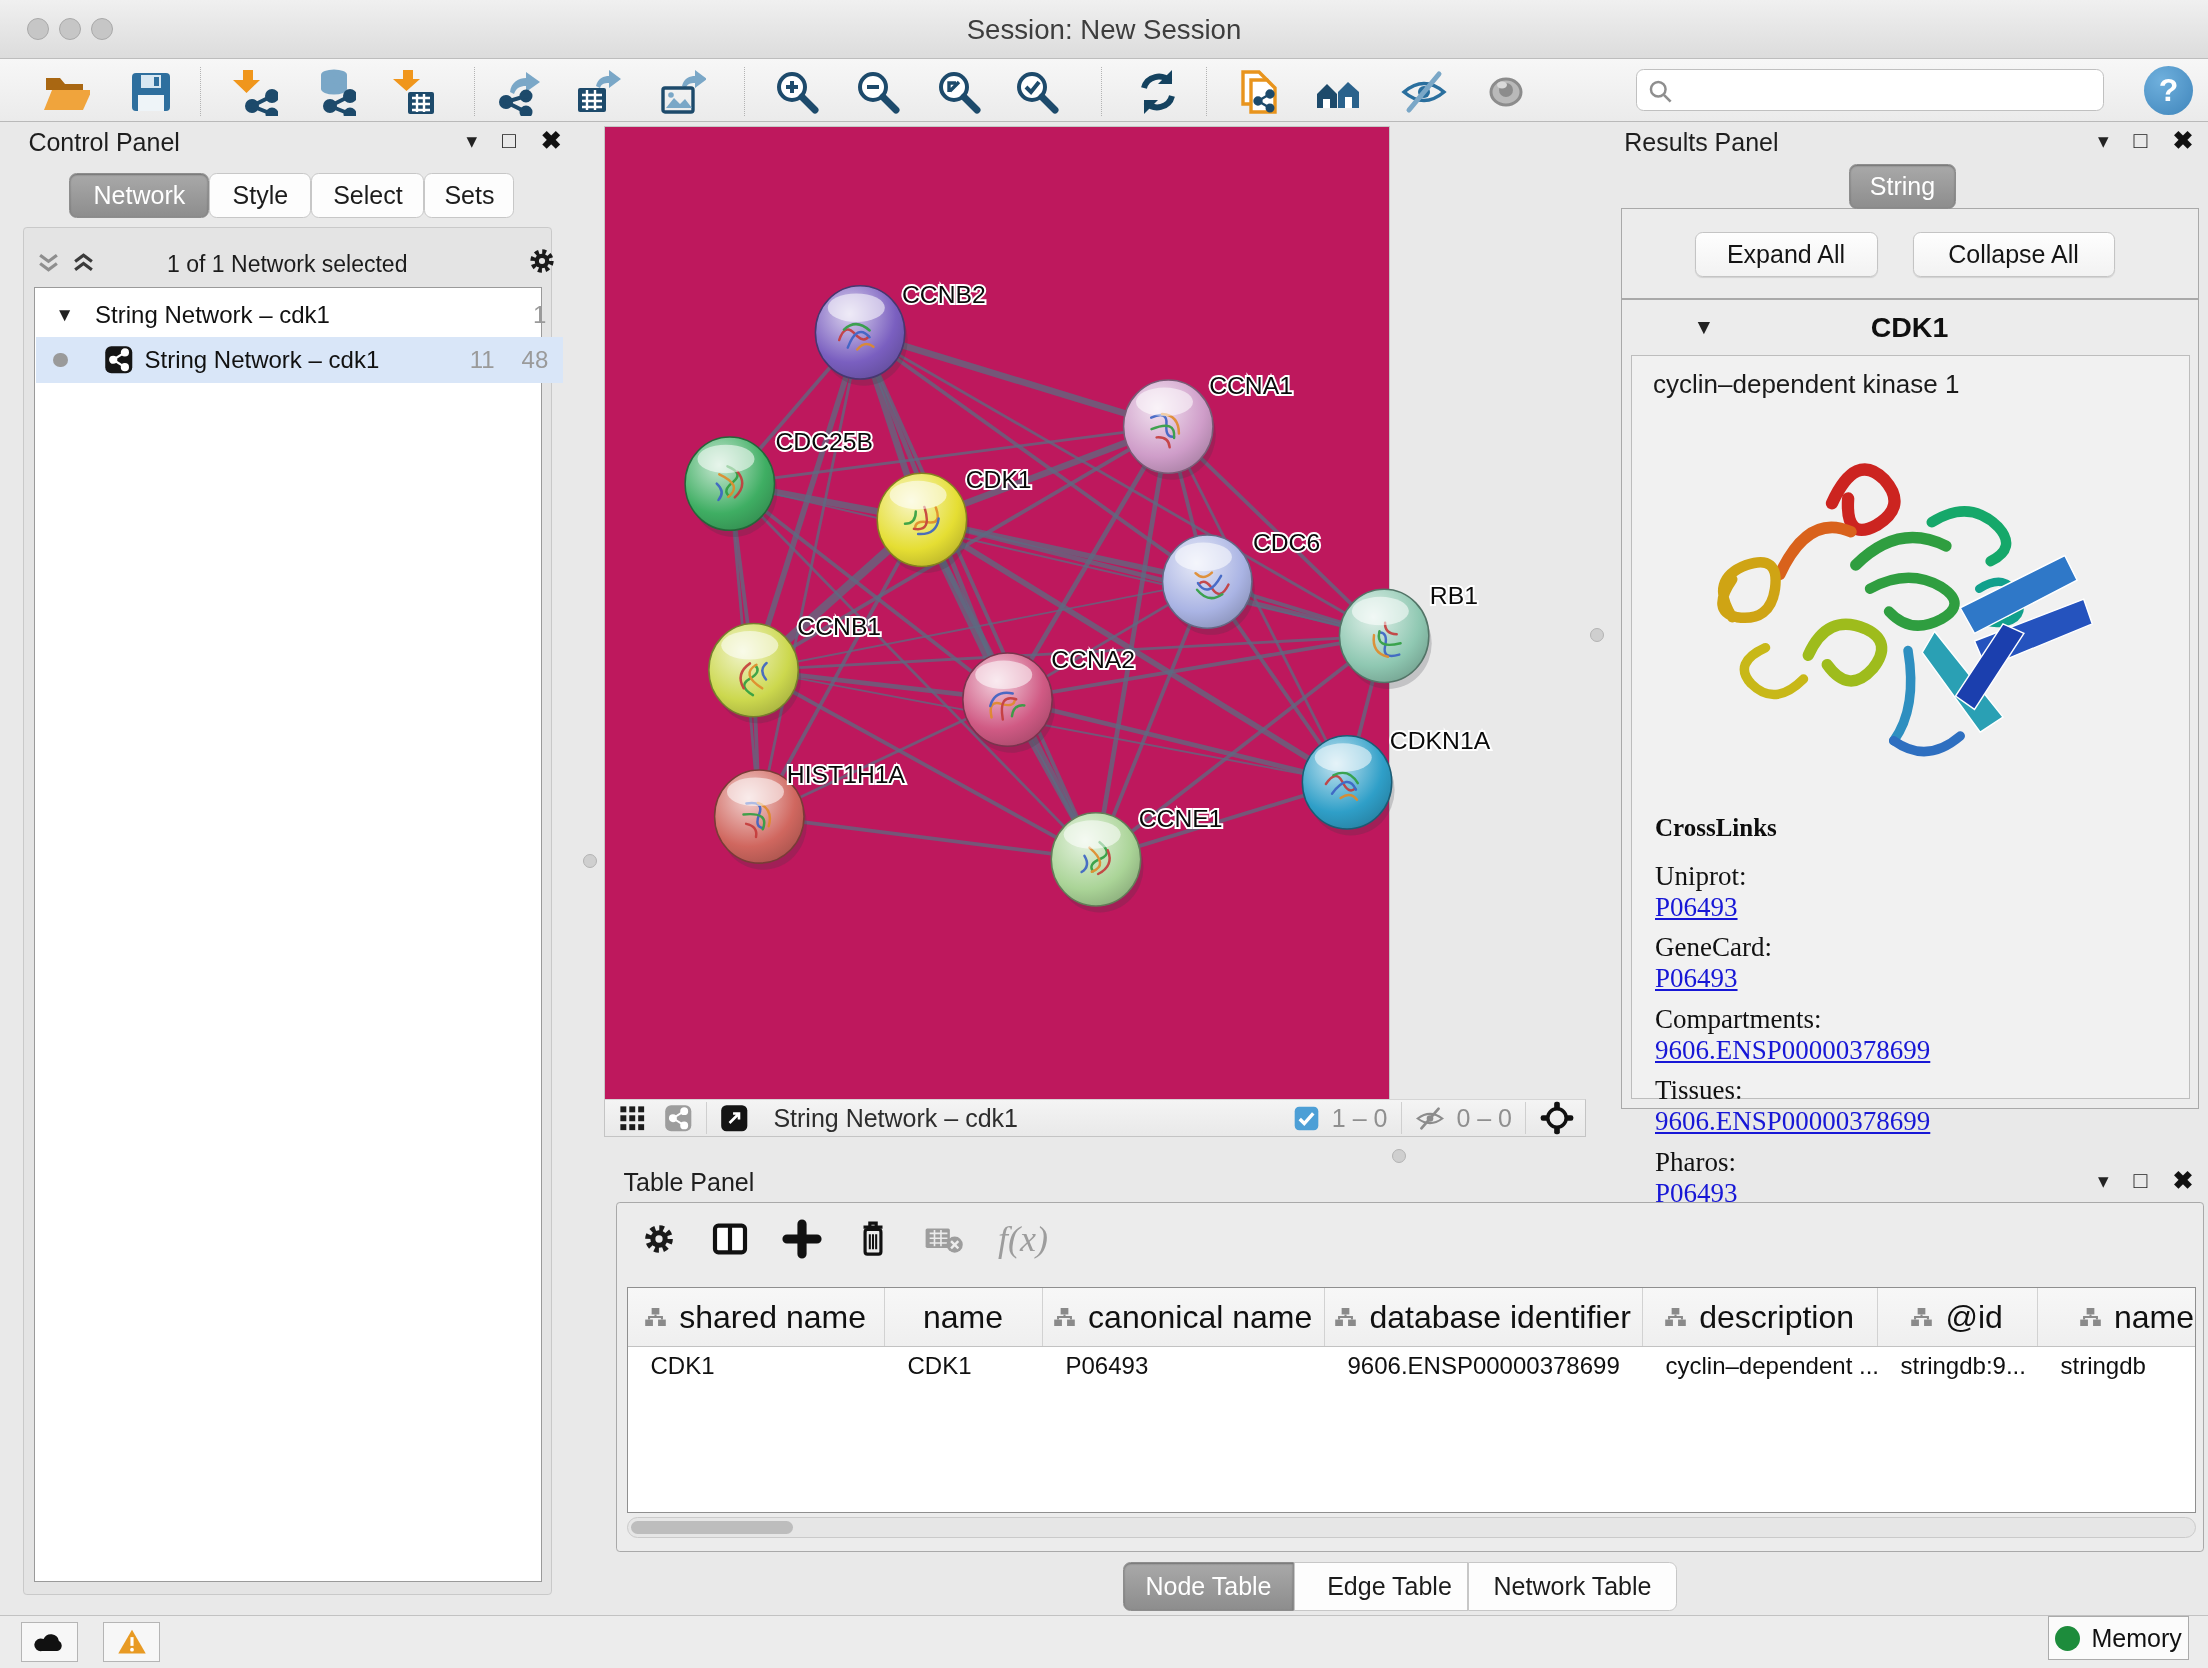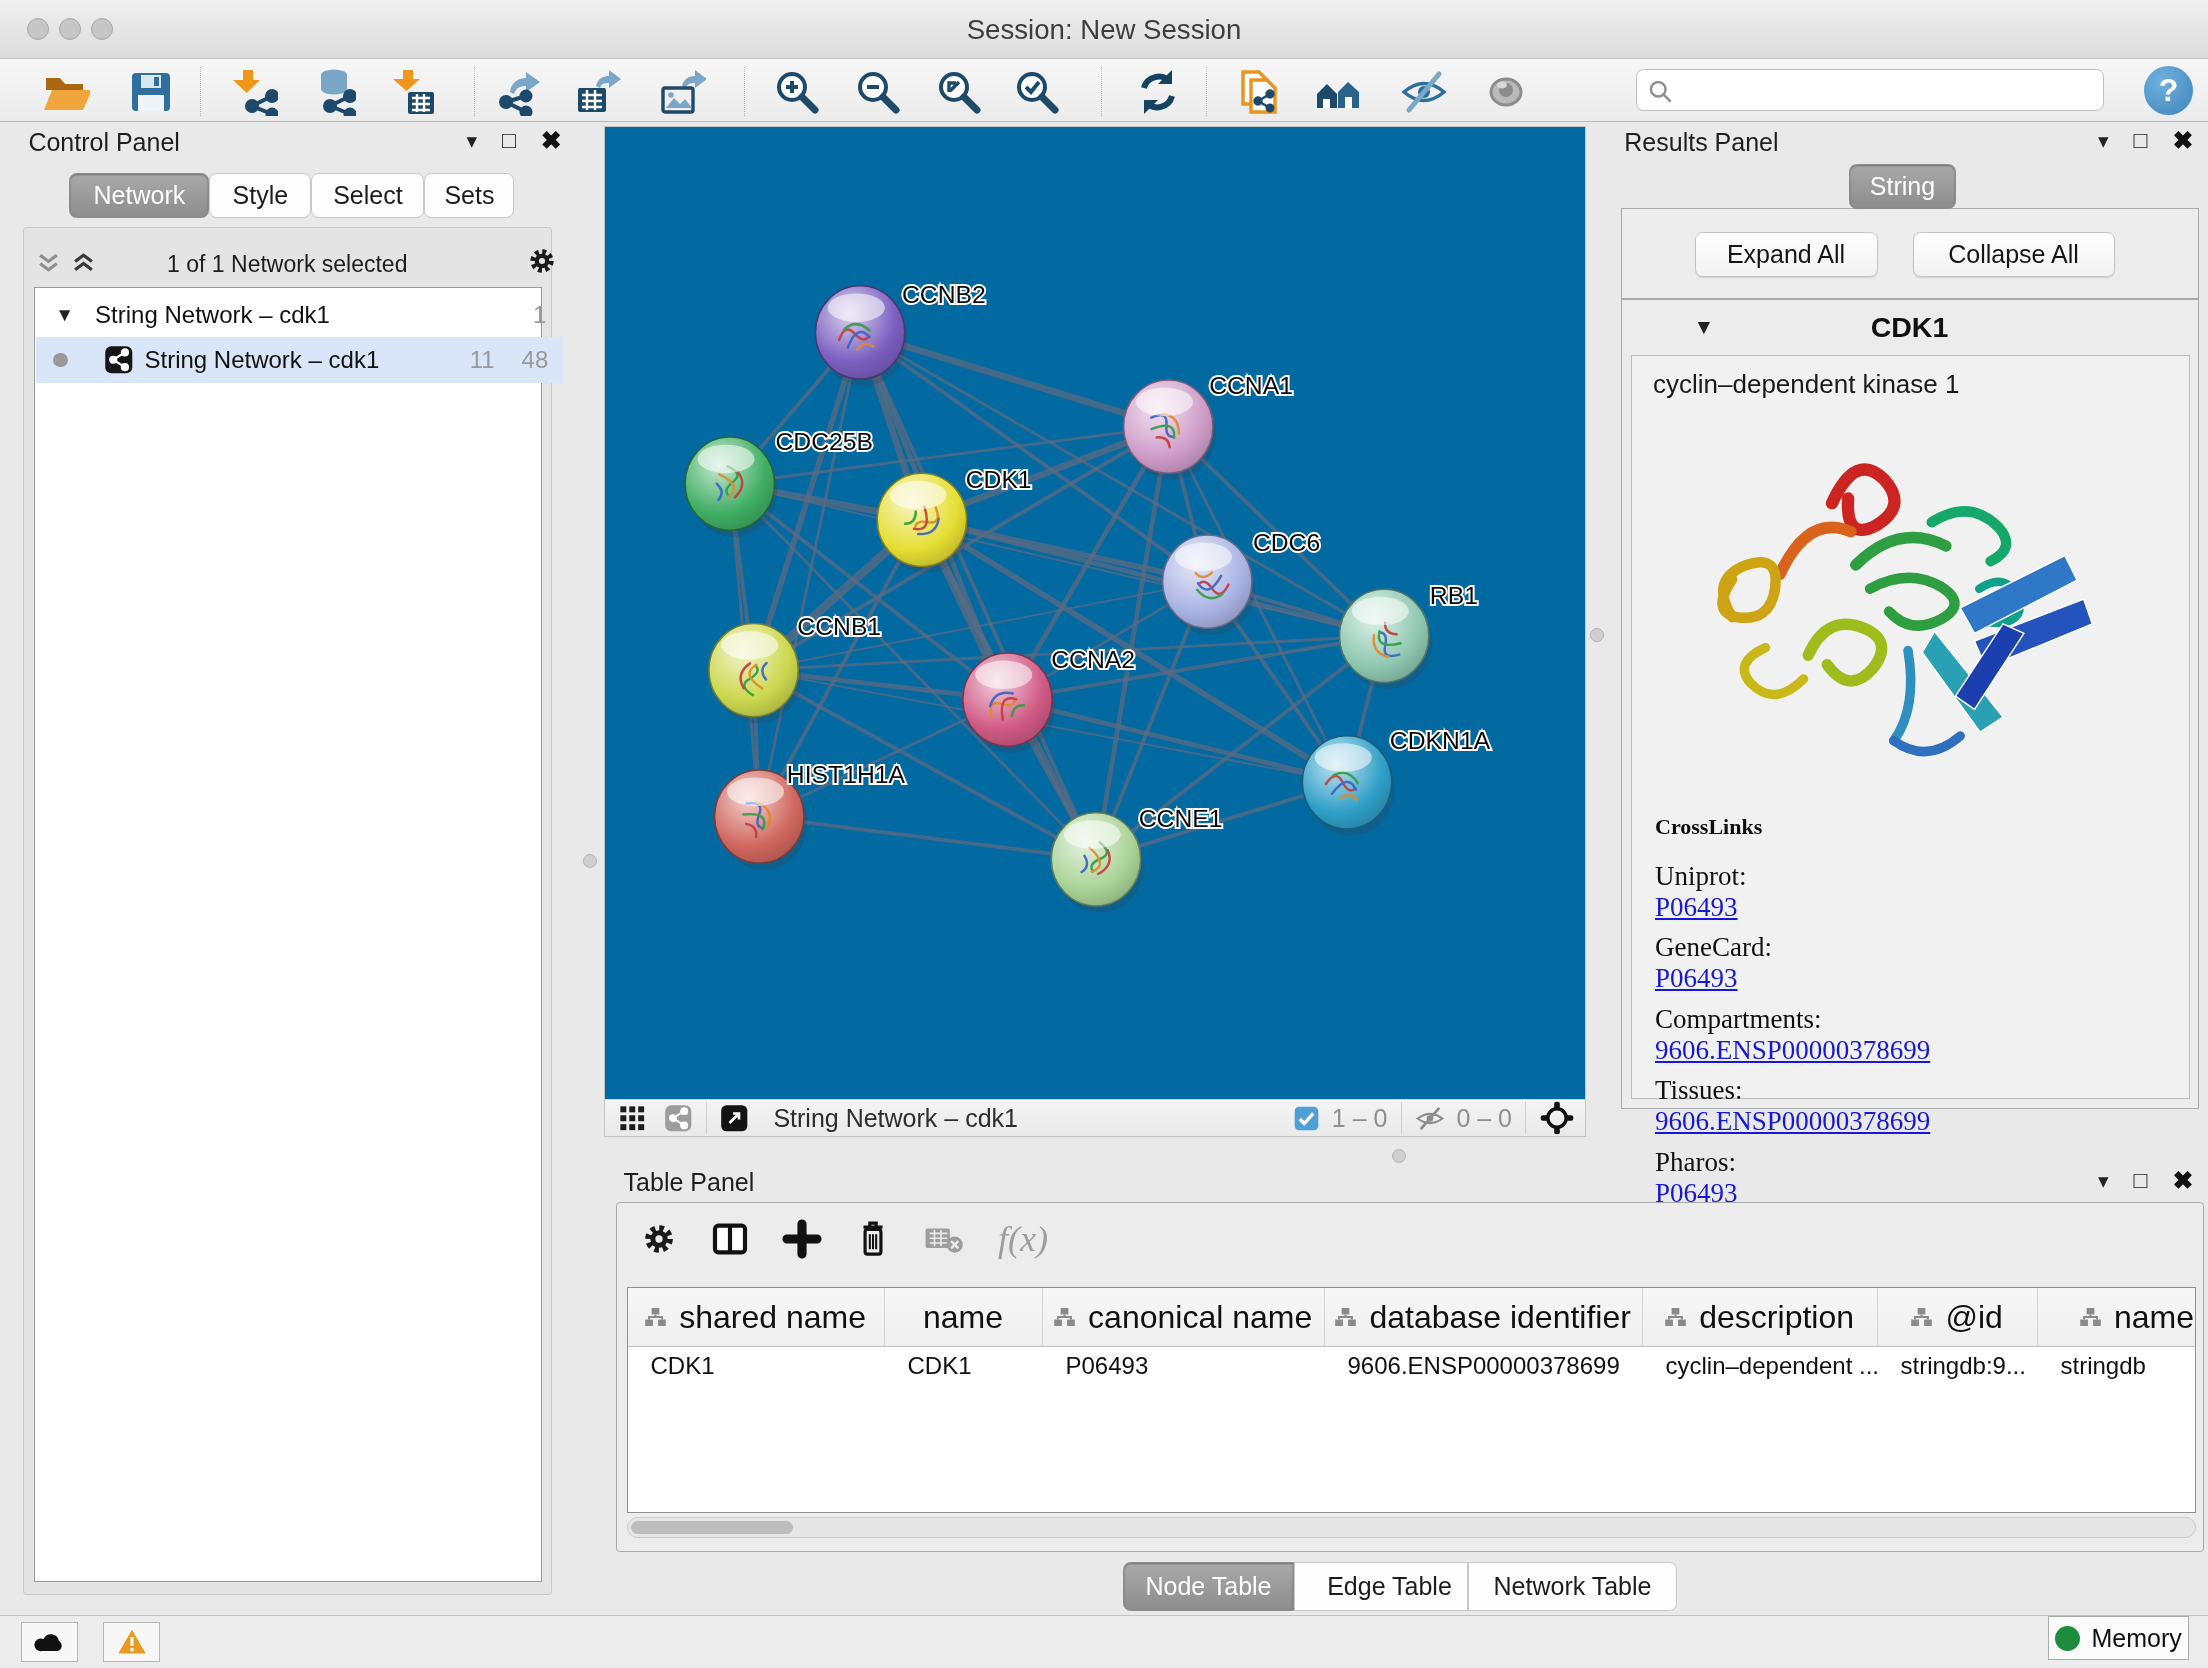--- a/index.html
+++ b/index.html
@@ -235,21 +235,21 @@
               </g>
             </svg>
           <span style="margin-left:11.4px;">String Network – cdk1</span>
           <span class="cnt" style="margin-left:auto;">11</span>
           <span class="cnt" style="margin-left:27px;margin-right:15px;">48</span>
         </div>
       </div>
     </div>
   </div>
 
-  <div class="abs" style="left:604px;top:126px;width:982px;height:974px;background:#0369a1;border:1px solid #c6c6c6;">
+  <div class="abs" style="left:604px;top:126px;width:786px;height:974px;background:#be185d;border:1px solid #c6c6c6;">
     <svg id="netsvg" width="981" height="972" viewBox="0 0 1031 1022">
         <defs>
           <radialGradient id="g0" cx="0.38" cy="0.3" r="0.95">
             <stop offset="0" stop-color="rgb(218,210,237)"></stop>
             <stop offset="0.55" stop-color="#7a5fc0"></stop>
             <stop offset="1" stop-color="rgb(83,65,131)"></stop>
           </radialGradient>
           <radialGradient id="g1" cx="0.38" cy="0.3" r="0.95">
             <stop offset="0" stop-color="rgb(242,228,240)"></stop>
             <stop offset="0.55" stop-color="#cf9dc9"></stop>
@@ -577,21 +577,21 @@
             <path d="M230 250 q10 60-15 95" stroke="#2e8fc0" stroke-width="10"></path>
             <path d="M215 345 q35 25 70-5" stroke="#2e6fc0" stroke-width="10"></path>
           </g>
           <g stroke="#fff" stroke-width="1.5">
             <polygon points="285,205 395,150 408,176 300,232" fill="#2f78c8"></polygon>
             <polygon points="300,240 415,196 424,222 312,268" fill="#2553be"></polygon>
             <polygon points="258,230 330,320 306,336 245,252" fill="#2aa0b4"></polygon>
             <polygon points="352,232 300,312 280,298 330,222" fill="#1b3fae"></polygon>
           </g>
         </svg>
-        <div class="serif abs" style="left:23px;top:458px;font-size:22px;font-weight:bold;color:#0d0d0d;">CrossLinks</div>
+        <div class="serif abs" style="left:23px;top:458px;font-size:25px;font-weight:bold;color:#0d0d0d;">CrossLinks</div>
         <div class="serif abs" style="left:0px;top:495px;width:559px;">
             <div class="cl-row">
               <span class="lbl">Uniprot:</span>
               <a href="#">P06493</a>
             </div>
             <div class="cl-row">
               <span class="lbl">GeneCard:</span>
               <a href="#">P06493</a>
             </div>
             <div class="cl-row">

